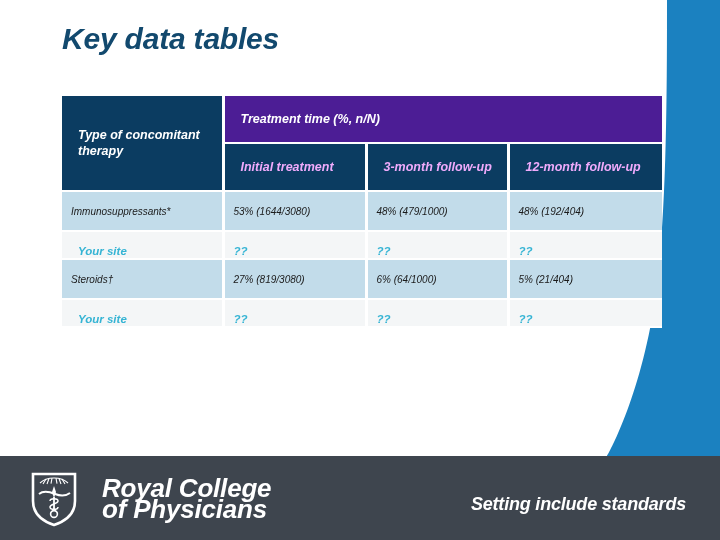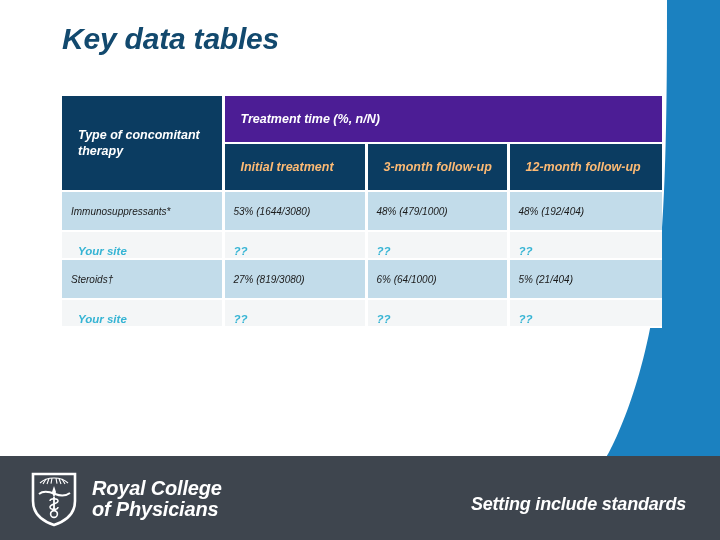--- a/index.html
+++ b/index.html
@@ -92,21 +92,21 @@
     background: #4c1d95;
     color: #ffffff;
     font-size: 12.5px;
     font-weight: bold;
     padding: 5px 0 5px 9px;
     border-bottom: 2px solid #ffffff;
     height: 14px;
   }
   .th-sub {
     background: #0b3c61;
-    color: #fdba74;
+    color: #f0abfc;
     font-size: 12.5px;
     font-weight: bold;
     padding: 6px 0 7px 9px;
     border-right: 3px solid #ffffff;
     border-bottom: 2px solid #ffffff;
     white-space: nowrap;
   }
   .th-sub.last { border-right: none; }
 
   
@@ -157,23 +157,23 @@
   }
   .logo-group {
     position: absolute;
     left: 30px;
     top: 471px;
     display: flex;
     align-items: center;
   }
   .crest { width: 48px; height: 56px; display: block; }
   .wordmark {
-    margin-left: 14px;
-    color: #ffffff;
-    font-size: 20px;
+    margin-left: 24px;
+    color: #ffffff;
+    font-size: 26px;
     font-weight: bold;
     line-height: 21px;
     letter-spacing: -0.2px;
   }
   .tagline {
     position: absolute;
     right: 34px;
     top: 494px;
     color: #ffffff;
     font-size: 18px;

